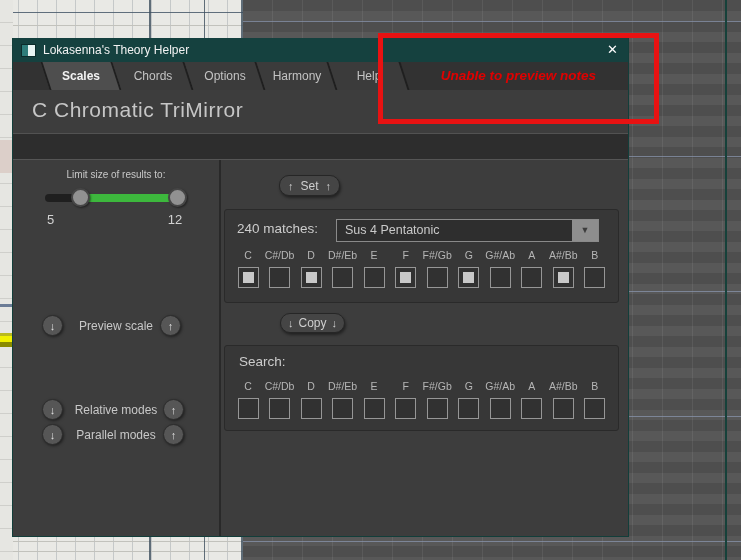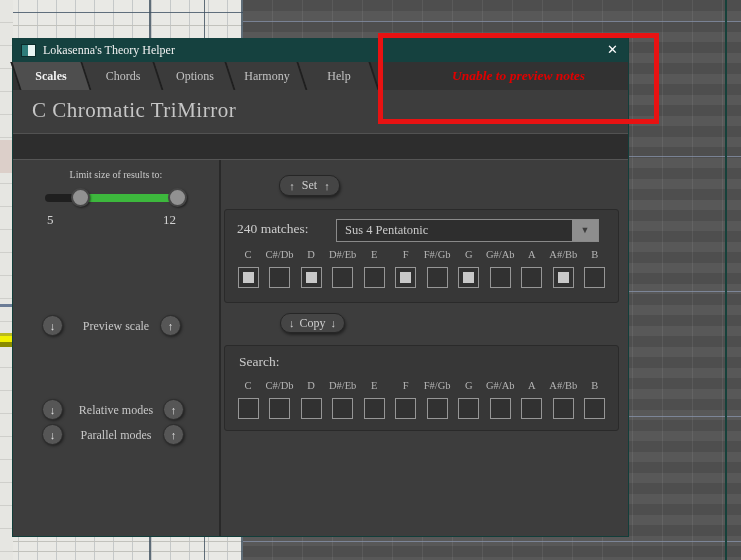--- a/index.html
+++ b/index.html
@@ -1,17 +1,17 @@
 <!DOCTYPE html>
 <html><head>
 <meta charset="utf-8">
 <style>
   html,body{margin:0;padding:0;background:#333;}
   .screen{position:relative;width:741px;height:560px;overflow:hidden;
-          font-family:Liberation Serif, serif;background:#e5e5e5;}
+          font-family:Liberation Sans, sans-serif;background:#e5e5e5;}
 
   
   .bg-light{position:absolute;left:0;top:0;width:243px;height:560px;background:#e9e9e5;
     background-image:repeating-linear-gradient(90deg,transparent 0 18px,rgba(70,85,100,.22) 18px 19px);}
   .bg-light .hline{position:absolute;left:0;right:0;height:1px;background:#46586a;opacity:.85;}
   .bg-light .hline.thin{background:#c2c2bc;opacity:1;}
   .bg-light .vline{position:absolute;top:0;bottom:0;width:2px;background:#3c4d5d;opacity:.8;}
   .left-strip{position:absolute;left:0;top:0;width:13px;height:560px;background:#e6e6e2;
     background-image:repeating-linear-gradient(180deg,transparent 0 22px,rgba(0,0,0,.10) 22px 23px);}
   .cell-pink{position:absolute;left:0;width:13px;background:#dccfc9;}
@@ -32,21 +32,21 @@
 
   .titlebar{position:absolute;left:0;top:0;right:0;height:24px;background:#15413f;
     display:flex;align-items:center;padding-left:8px;gap:7px;box-sizing:border-box;}
   .app-icon{width:13px;height:11px;border:1px solid #0b2b2a;
     background:linear-gradient(90deg,#2e7d7a 0 6px,#e8f4f2 6px);}
   .titlebar .title{color:#f2f2f2;font-size:12px;}
   .close{position:absolute;right:10px;top:0;height:24px;line-height:24px;color:#ffffff;
     font-size:13px;cursor:default;}
 
   .tabbar{position:absolute;left:0;top:24px;right:0;height:28px;background:#323232;}
-  .tabs{display:flex;height:100%;padding-left:2px;align-items:flex-end;}
+  .tabs{display:flex;height:100%;padding-left:32px;align-items:flex-end;}
   .tab{position:relative;width:72px;height:28px;line-height:28px;text-align:center;
     font-size:12px;color:#c3c3c3;}
   .tab::before{content:"";position:absolute;inset:0;background:#3b3b3b;
     transform:skewX(18deg);border-right:2px solid #1f1f1f;}
   .tab.active{color:#f2f2f2;font-weight:bold;}
   .tab.active::before{background:#4e4e4e;border-left:2px solid #1f1f1f;}
   .tab span{position:relative;}
 
   .header{position:absolute;left:0;top:52px;right:0;height:43px;background:#3d3d3d;}
   .header .heading{position:absolute;left:19px;top:8px;font-size:21px;color:#c6c6c6;
@@ -63,21 +63,21 @@
     font-size:10px;color:#c8c8c8;}
   .slider-track{position:absolute;left:32px;top:34px;width:141px;height:8px;background:#1f1f1f;
     border-radius:4px;}
   .slider-fill{position:absolute;left:67px;top:34px;width:97px;height:8px;background:#3db83d;
     border-radius:0 4px 4px 0;}
   .slider-handle{position:absolute;width:19px;height:19px;border-radius:50%;background:#919191;
     border:2px solid #464646;box-sizing:border-box;top:28px;box-shadow:1px 1px 2px rgba(0,0,0,.45);}
   .handle-min{left:58px;}
   .handle-max{left:155px;}
   .slider-min{position:absolute;left:34px;top:52px;font-size:13px;color:#d2d2d2;}
-  .slider-max{position:absolute;left:150px;top:52px;width:24px;text-align:left;font-size:13px;color:#d2d2d2;}
+  .slider-max{position:absolute;left:150px;top:52px;width:24px;text-align:center;font-size:13px;color:#d2d2d2;}
 
   .circle-btn{position:absolute;width:21px;height:21px;border-radius:50%;background:#565656;
     border:1px solid #2c2c2c;box-sizing:border-box;color:#e2e2e2;font-size:11px;
     display:flex;align-items:center;justify-content:center;
     box-shadow:1px 1px 3px rgba(0,0,0,.5);}
   .row-label{position:absolute;width:96px;text-align:center;font-size:12px;color:#c8c8c8;}
 
   
   .pill-btn{position:absolute;background:#454545;border:1px solid #262626;border-radius:10px;
     box-sizing:border-box;color:#cfcfcf;font-size:12px;display:flex;align-items:center;

